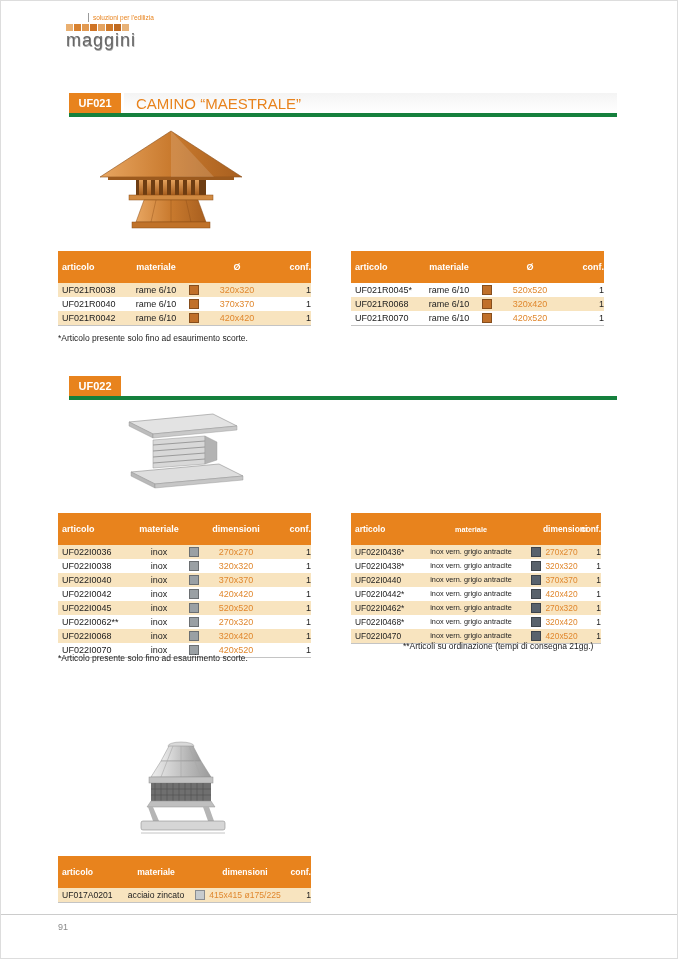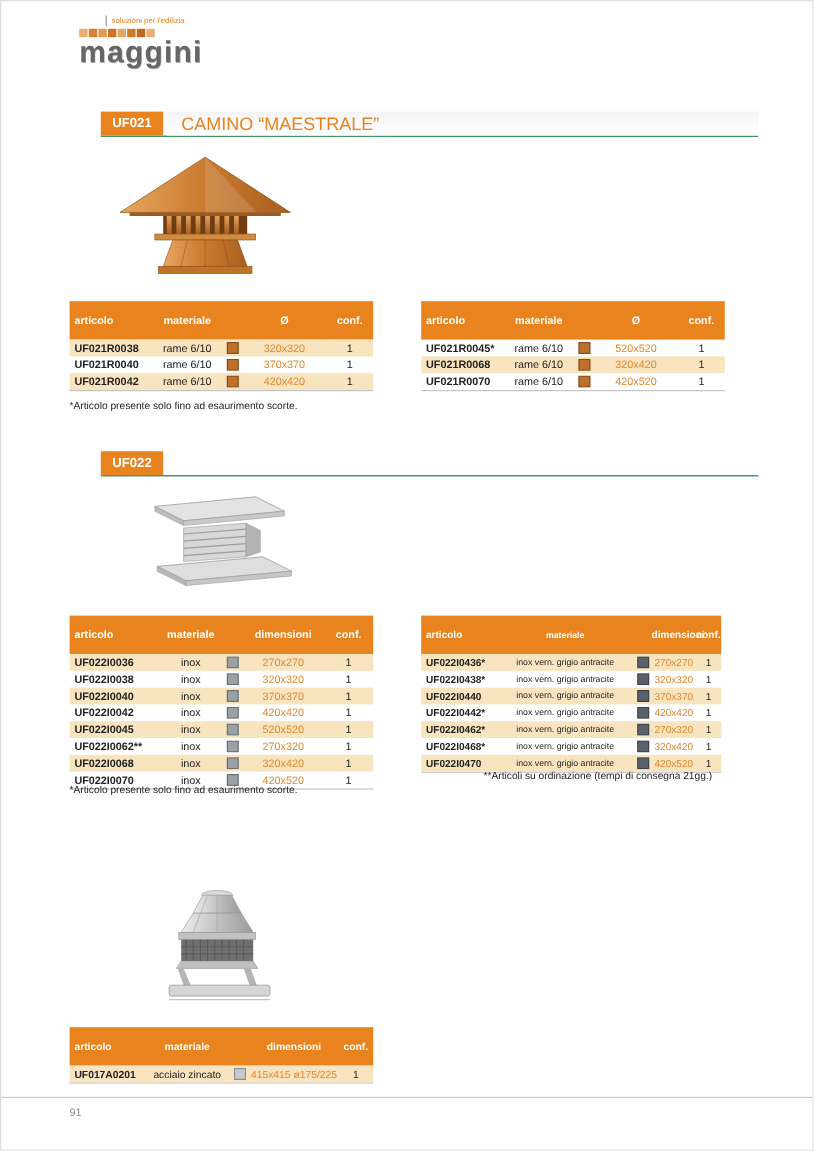--- a/index.html
+++ b/index.html
@@ -8,44 +8,44 @@
     font-family:"Liberation Sans",sans-serif;color:#222;
     border:1px solid #ddd;box-sizing:border-box;overflow:hidden;
   }
 
   
   .brand{position:absolute;left:65px;top:12px;}
   .tagline{display:block;margin-left:22px;padding-left:4px;border-left:1px solid #9a9a9a;
     color:#e8831d;font-size:6.5px;line-height:9px;height:9px;white-space:nowrap;}
   .squares{display:flex;gap:1px;margin-top:2px;}
   .squares i{width:7px;height:7px;display:inline-block;}
-  .wordmark{font-size:25px;font-weight:bold;color:#666;letter-spacing:1px;line-height:1.05;
+  .wordmark{font-size:18px;font-weight:normal;color:#666;letter-spacing:1px;line-height:1.05;
     text-shadow:0.5px 0.5px 0 #aaa;}
 
   
-  .section-header{position:absolute;left:83px;width:548px;height:20px;display:flex;
-    border-bottom:1px solid #15803d;}
+  .section-header{position:absolute;left:68px;width:548px;height:20px;display:flex;
+    border-bottom:4px solid #15803d;}
   .code-box{background:#e8831d;color:#fff;font-weight:bold;font-size:11px;width:52px;
     display:flex;align-items:center;justify-content:center;margin-right:3px;flex:none;}
   .section-title{color:#e8831d;font-weight:normal;font-size:15px;display:flex;align-items:center;
     padding-left:12px;flex:1;background:linear-gradient(#f4f4f4,#ffffff);}
 
   
   .tbl{position:absolute;font-size:9px;border-bottom:1px solid #c4c4c4;}
   .trow{display:grid;height:14px;line-height:14px;align-items:center;}
   .thead{background:#e8831d;height:32px;line-height:15px;}
   .thead .tcell{color:#fff;font-weight:bold;overflow:visible;}
   .shade{background:#f8e4bf;}
   .tcell{overflow:hidden;white-space:nowrap;}
-  .col-articolo{padding-left:4px;text-align:left;font-weight:bold;}
+  .col-articolo{padding-left:4px;text-align:left;font-weight:normal;}
   .col-materiale{text-align:center;}
   .col-swatch{display:flex;align-items:center;justify-content:center;}
   .col-dim{text-align:center;}
   .tbody-row .col-dim{color:#e0882f;}
-  .col-conf{text-align:center;}
+  .col-conf{text-align:right;}
   .swatch{display:inline-block;width:8px;height:8px;border:1px solid rgba(0,0,0,.3);}
 
   .t-uf021  .trow{grid-template-columns:68px 60px 16px 70px 39px;}
   .t-uf022l .trow{grid-template-columns:74px 54px 16px 68px 41px;}
   .t-uf022r{font-size:8.4px;}
   .t-uf022r .trow{grid-template-columns:62px 116px 14px 37px 21px;}
   .t-uf022r .col-materiale{font-size:7.3px;}
   .t-uf017  .trow{grid-template-columns:62px 72px 16px 74px 29px;}
   .t-uf017{font-size:8.6px;}
 

